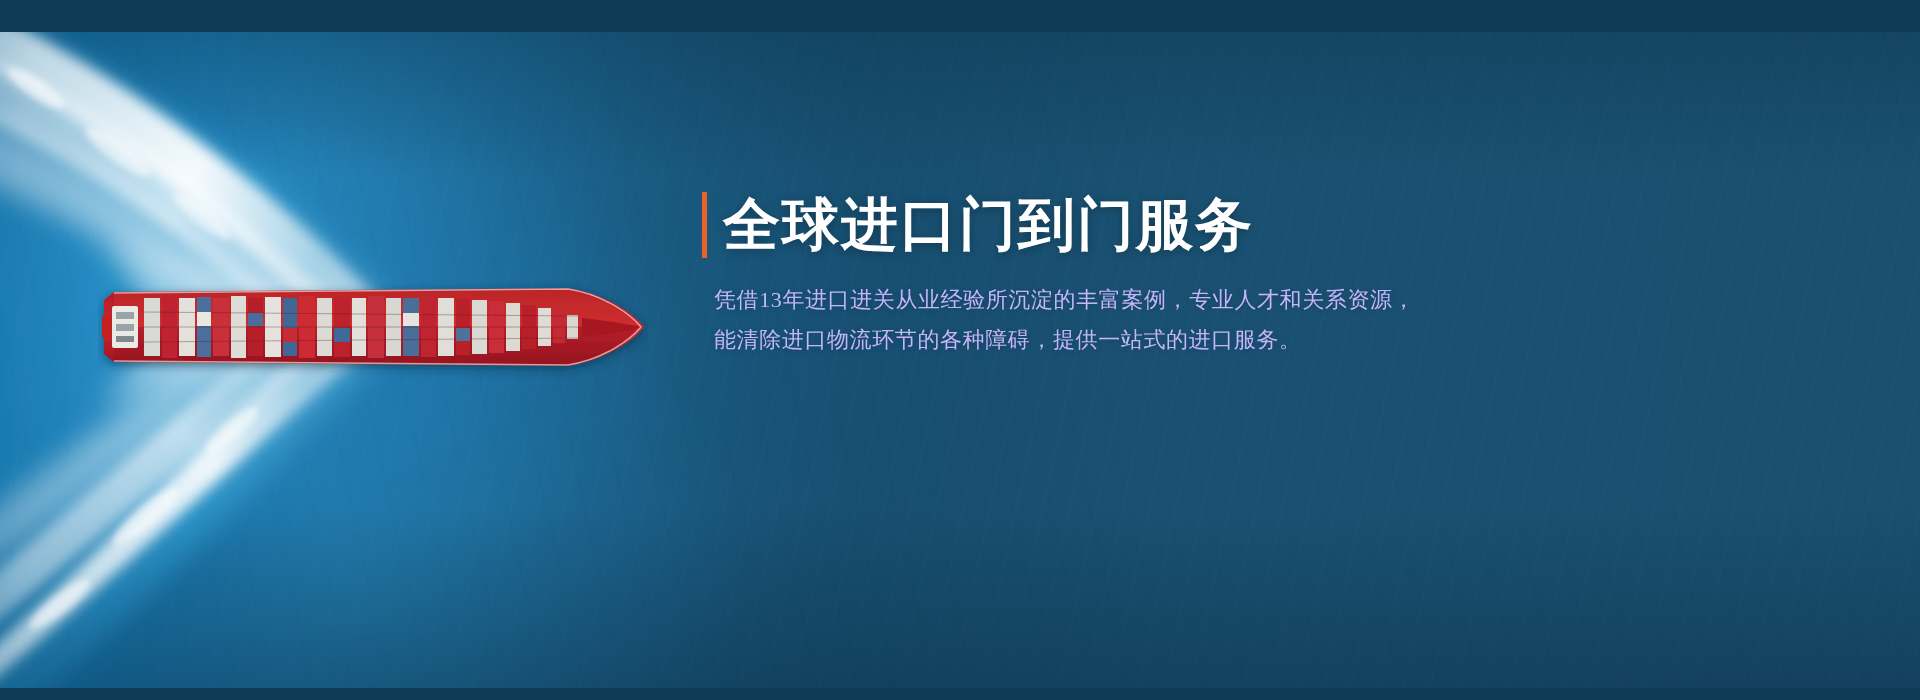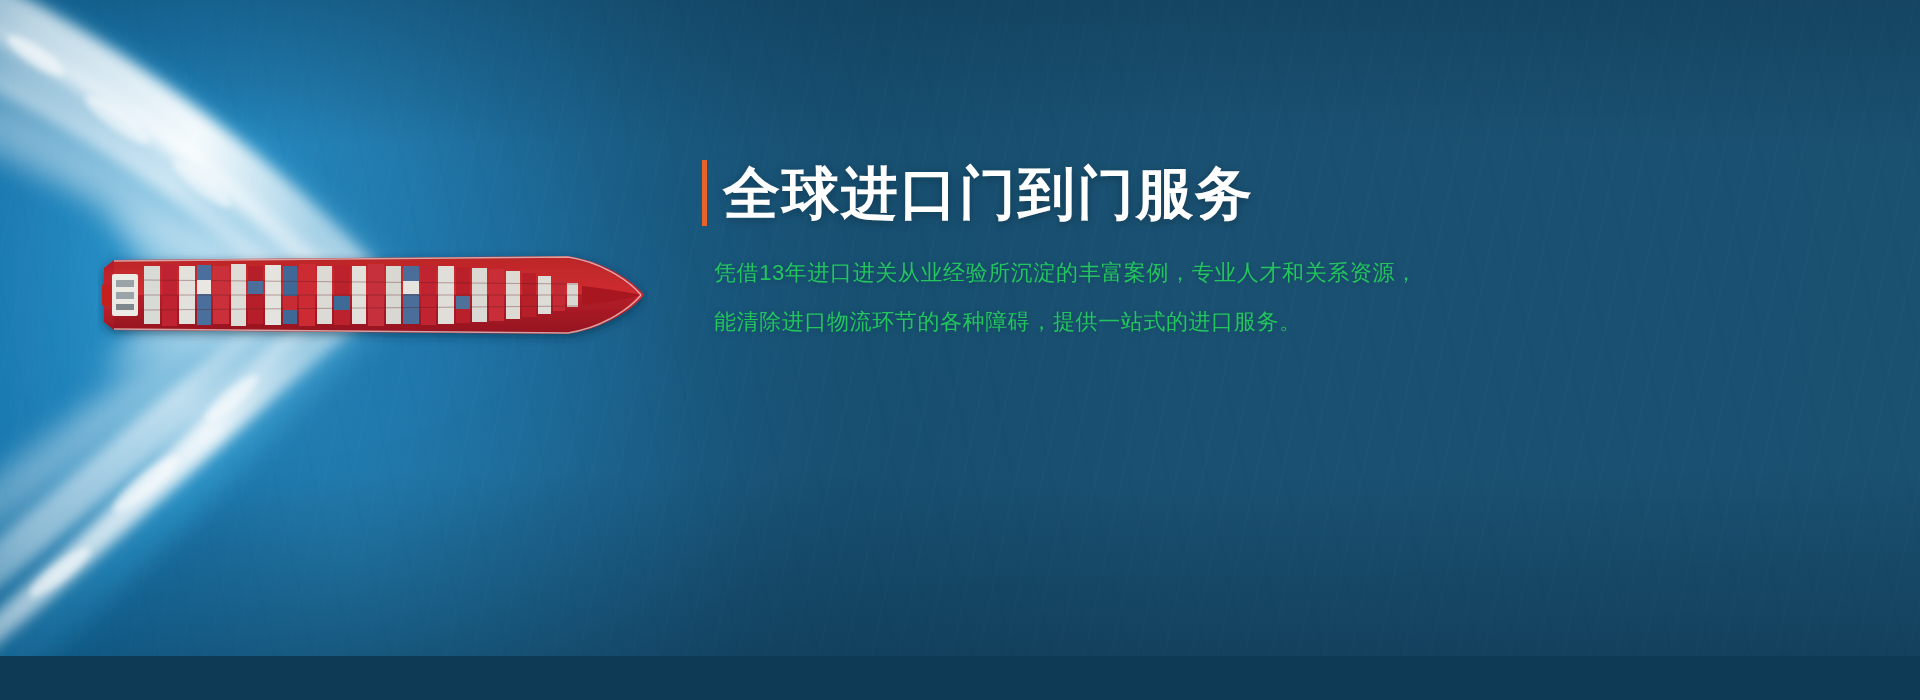--- a/index.html
+++ b/index.html
@@ -5,22 +5,23 @@
   html, body {
     margin: 0;
     padding: 0;
     background: #0e3a55;
   }
   .banner {
     position: relative;
     width: 1920px;
     height: 656px;
     overflow: hidden;
-    font-family: Liberation Sans, sans-serif;
+    font-family: Liberation Serif, serif;
     background: #17506f;
+    margin-top: 32px;
   }
 
   
   .ocean {
     position: absolute;
     inset: 0;
     background:
       radial-gradient(ellipse 900px 520px at 300px 320px, rgba(30,130,190,0.55) 0%, rgba(24,95,140,0.25) 45%, rgba(20,80,118,0) 72%),
       radial-gradient(ellipse 1200px 800px at 1500px 120px, rgba(22,82,116,0.55) 0%, rgba(20,72,104,0.2) 60%, rgba(20,72,104,0) 85%),
       linear-gradient(100deg, #1474ad 0%, #1476b0 10%, #1b6d9c 20%, #1b5e85 32%, #1a5377 44%, #194d6e 58%, #1a4c6b 72%, #1b4f6e 86%, #1c5272 100%);
@@ -111,23 +112,23 @@
     color: #ffffff;
     font-size: 39px;
     line-height: 48px;
     font-weight: 400;
     letter-spacing: 3px;
     margin: 36px 0 0 12px;
     white-space: nowrap;
     text-shadow: 0 2px 8px rgba(0,0,0,0.25);
   }
   .body-text {
-    color: #22c55e;
+    color: #c4b5fd;
     font-size: 22px;
-    line-height: 49px;
+    line-height: 40px;
     font-weight: 400;
     letter-spacing: 0.6px;
     margin: 22px 0 0 12px;
     width: 716px;
     text-shadow: 0 1px 6px rgba(0,0,0,0.22);
   }
 </style>
 </head>
 <body>
 

